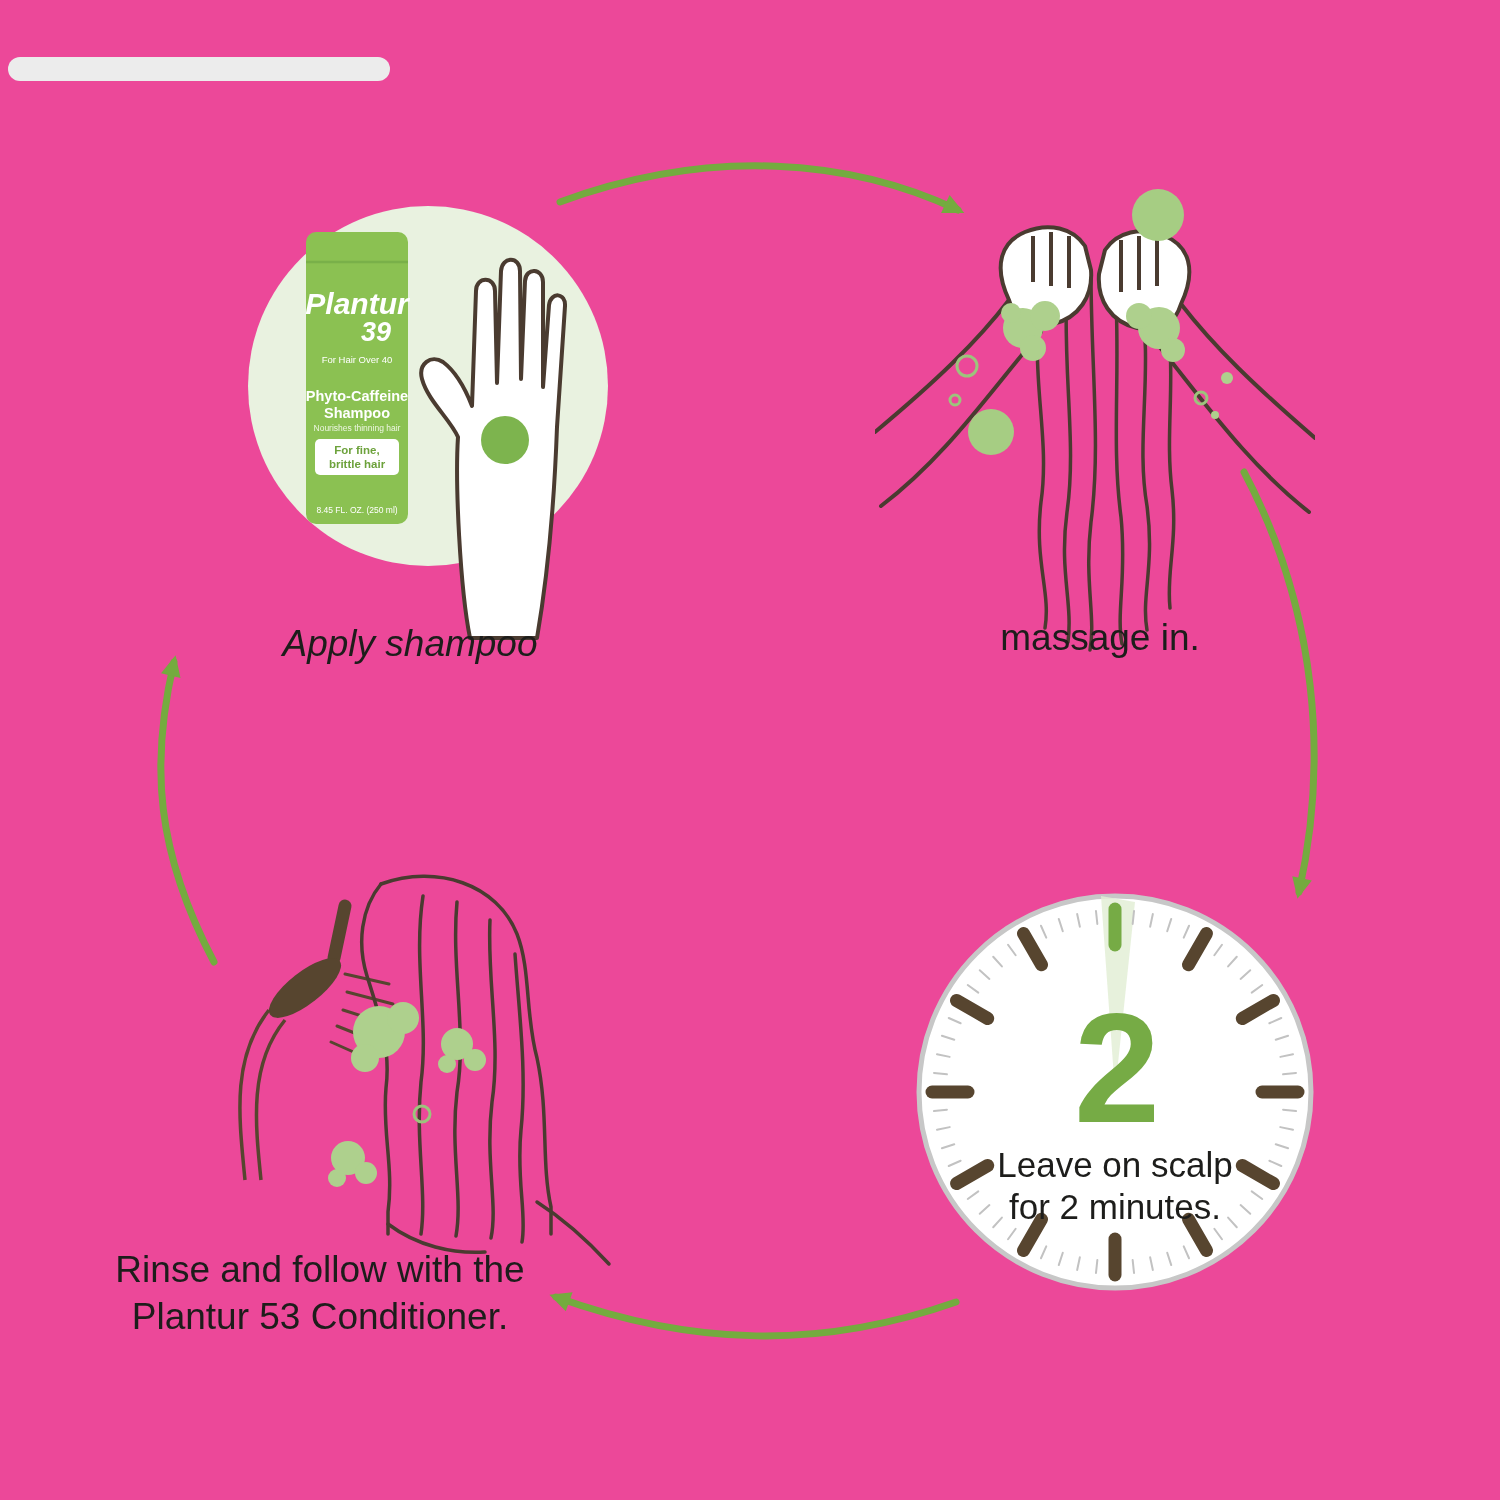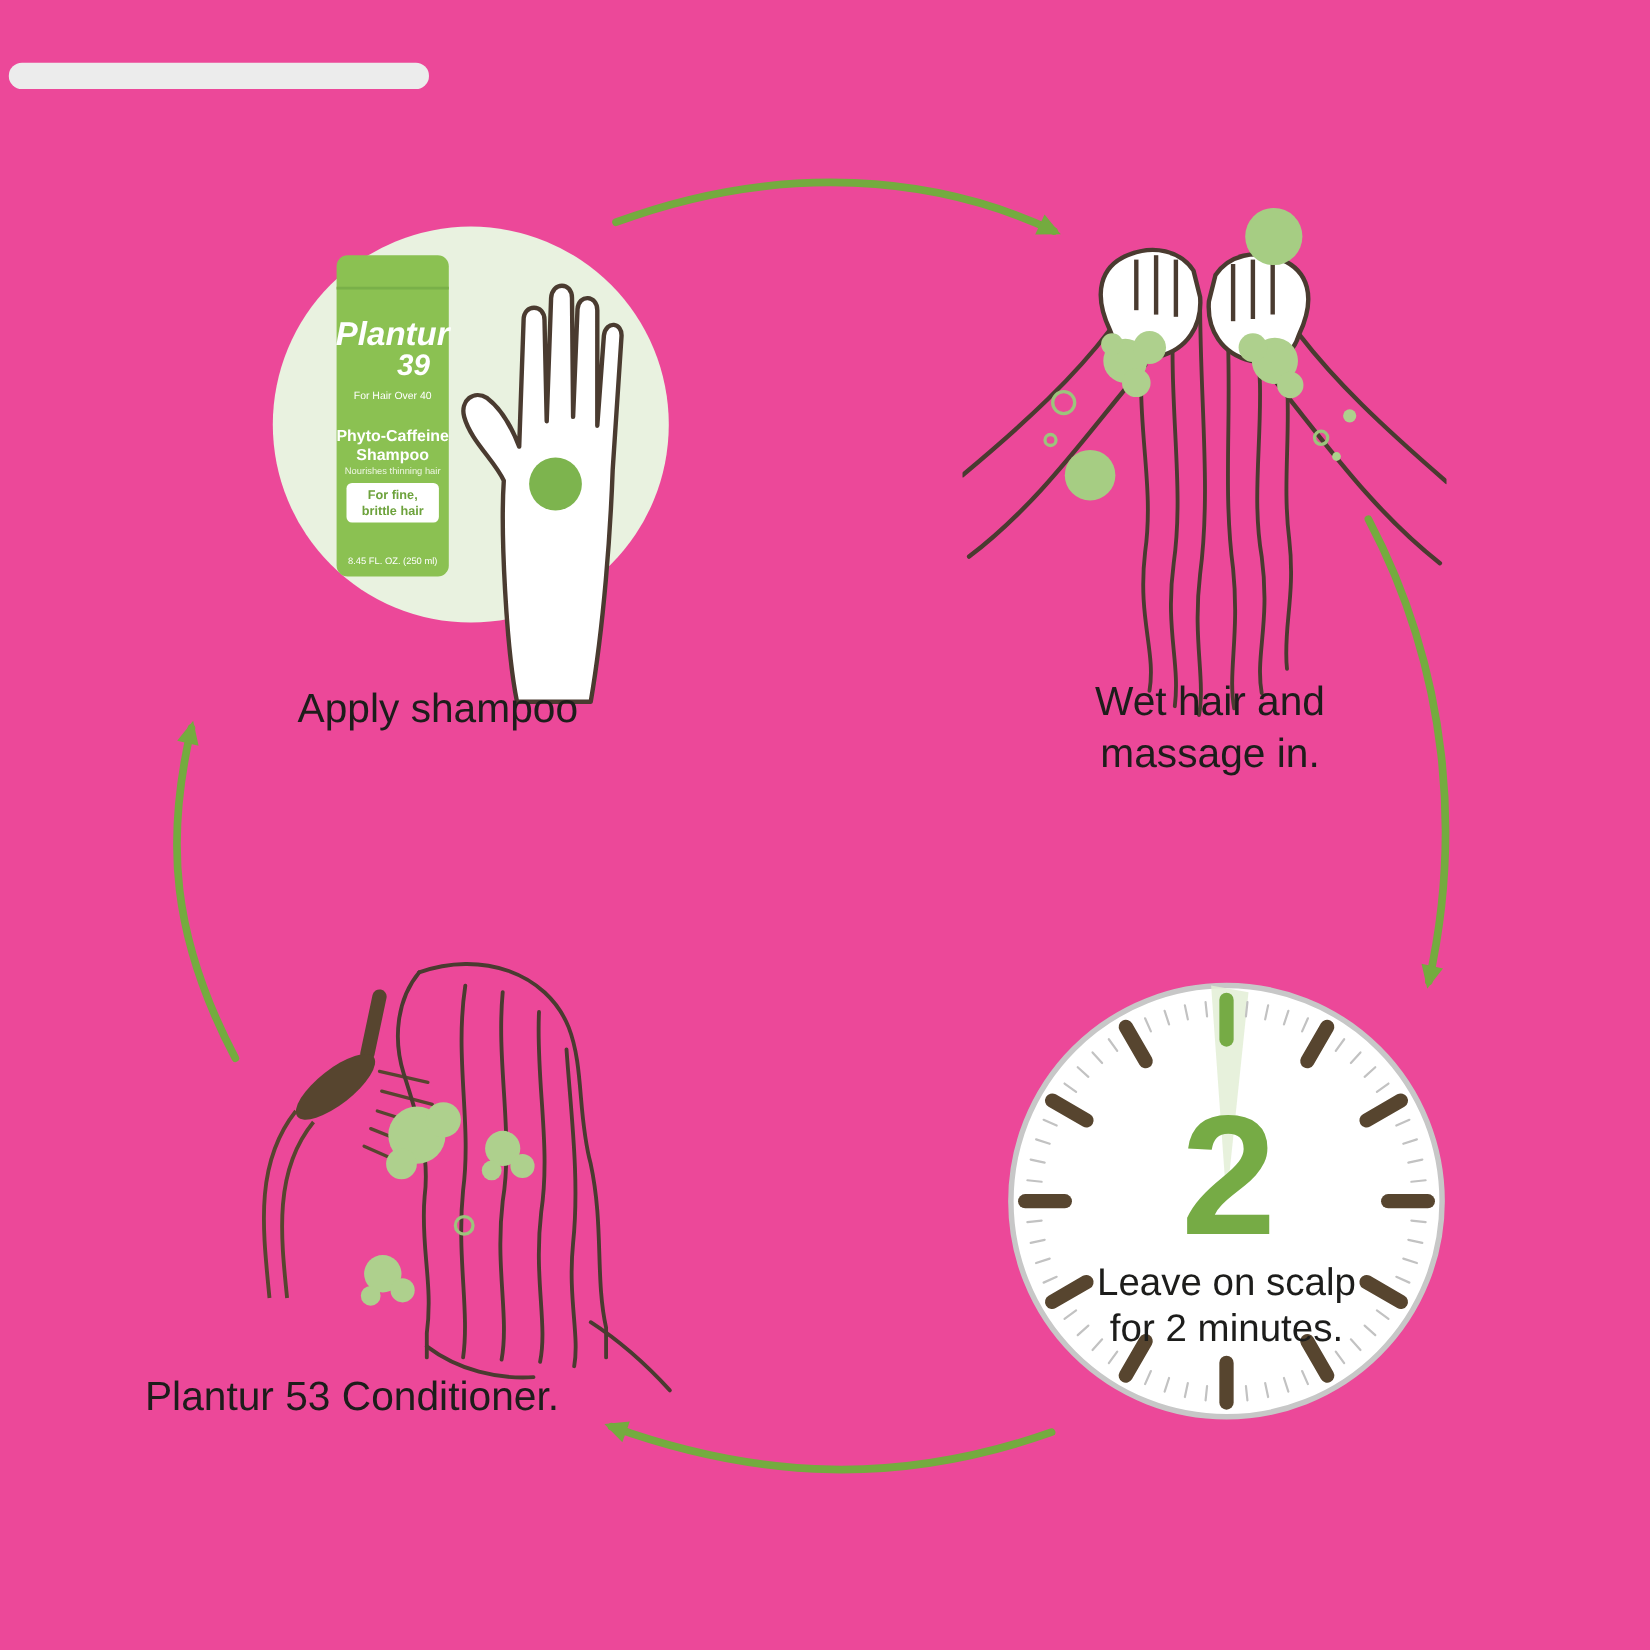--- a/index.html
+++ b/index.html
@@ -16,21 +16,21 @@
   #svg-step1{left:200px;top:168px;}
   #svg-step2{left:875px;top:170px;}
   #svg-step3{left:905px;top:882px;}
   #svg-step4{left:185px;top:862px;}
   #svg-arrows{left:0;top:0;pointer-events:none;}
   .caption{
     position:absolute;text-align:center;font-size:37px;color:#1d1d1b;
     line-height:47px;
   }
   .caption span{display:block;}
-  #cap1{left:148px;top:620px;width:500px;}
+  #cap1{left:160px;top:620px;width:500px;font-style:italic;}
   #cap2{left:860px;top:614px;width:480px;}
   #cap4{left:55px;top:1246px;width:530px;}
 </style>
 </head>
 <body>
 
 <div class="canvas">
 
   <div class="deco-bar"></div>
 
@@ -104,21 +104,20 @@
       <circle cx="352" cy="208" r="6"></circle>
         <circle cx="340" cy="245" r="4"></circle>
     </g>
     <g fill="none" stroke="#9cc47c" stroke-width="3">
       <circle cx="92" cy="196" r="10"></circle>
         <circle cx="80" cy="230" r="5"></circle>
       <circle cx="326" cy="228" r="6"></circle>
     </g>
   </svg>
   <div class="caption" id="cap2">
-    <span>Wet hair and</span>
     <span>massage in.</span>
   </div>
 
   <svg id="svg-step3" width="420" height="420" viewBox="0 0 420 420">
     <circle cx="210" cy="210" r="196" fill="#ffffff" stroke="#c7c7c7" stroke-width="5"></circle>
     <path d="M210 210 L196 14 L230 20 Z" fill="#e3eed6" opacity="0.85"></path>
     <g id="minor-ticks" stroke="#c2c2c2" stroke-width="2" stroke-linecap="round">
         <line x1="210" y1="28" x2="210" y2="41" transform="rotate(6 210 210)"></line>
         <line x1="210" y1="28" x2="210" y2="41" transform="rotate(12 210 210)"></line>
         <line x1="210" y1="28" x2="210" y2="41" transform="rotate(18 210 210)"></line>
@@ -222,20 +221,21 @@
         <circle cx="262" cy="202" r="9"></circle>
       <circle cx="163" cy="296" r="17"></circle>
         <circle cx="181" cy="311" r="11"></circle>
         <circle cx="152" cy="316" r="9"></circle>
     </g>
     <g fill="none" stroke="#9cc47c" stroke-width="3">
       <circle cx="237" cy="252" r="8"></circle>
     </g>
   </svg>
   <div class="caption" id="cap4">
+    <span>Rinse and follow with the</span>
     <span>Plantur 53 Conditioner.</span>
   </div>
 
   <svg id="svg-arrows" width="1500" height="1500" viewBox="0 0 1500 1500">
     <defs>
       <marker id="ah" viewBox="0 0 26 26" refX="17" refY="13" markerWidth="26" markerHeight="26" markerUnits="userSpaceOnUse" orient="auto">
         <path d="M3 3 L24 13 L3 23 Z" fill="#74ab3f"></path>
       </marker>
     </defs>
     <g fill="none" stroke="#74ab3f" stroke-width="7" stroke-linecap="round">

